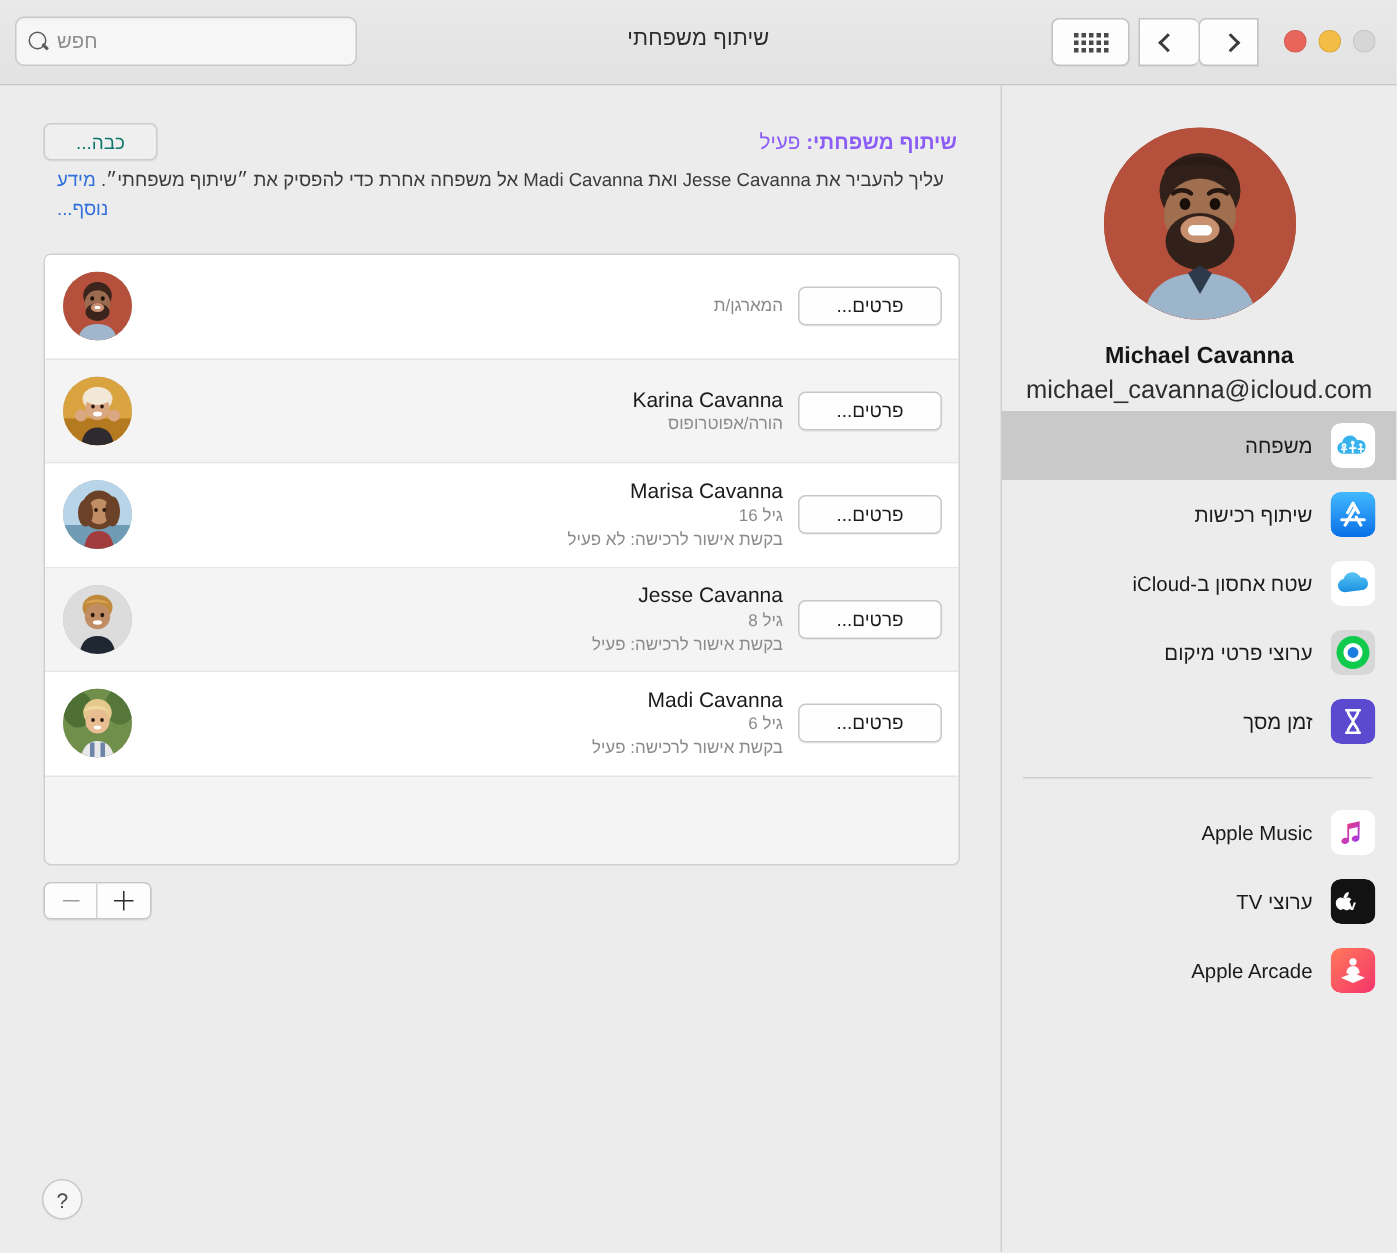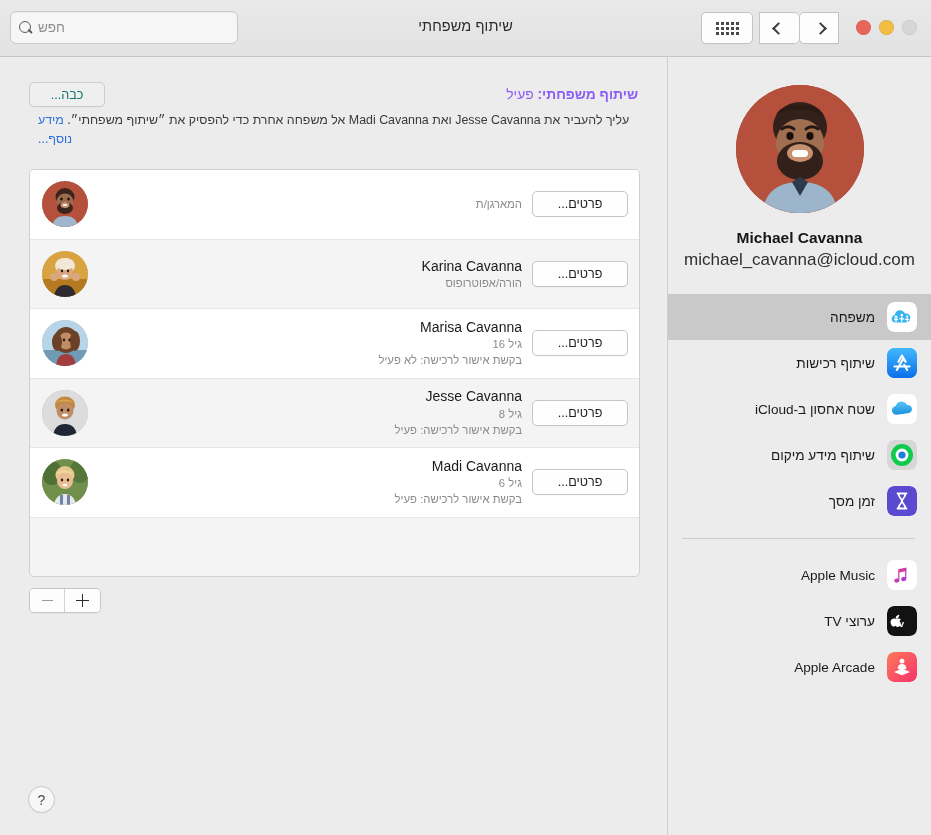--- a/index.html
+++ b/index.html
@@ -143,21 +143,21 @@
     font-size: 14px; color: #4a4a4a; font-family: inherit;
     display: flex; align-items: center; justify-content: center;
     box-shadow: 0 0.5px 1px rgba(0,0,0,.07);
   }
 
   
   .sidebar {
     position: absolute; top: 57px; right: 0; width: 263px; bottom: 0;
     background: #ececec;
   }
-  .profile { padding: 28px 0 24px; text-align: center; }
+  .profile { padding: 28px 0 4px; text-align: center; }
   .photo {
     width: 128px; height: 128px; border-radius: 50%; margin: 0 auto;
     overflow: hidden; background: #b4503c; box-shadow: inset 0 0 0 .5px rgba(0,0,0,.07);
   }
   .photo svg { display: block; width: 128px; height: 128px; }
   .pname { margin-top: 16px; font-size: 15.5px; font-weight: 700; color: #161616; }
   .pmail { margin-top: 3px; font-size: 17px; color: #2e2e2e; }
 
   .sitem {
     height: 46px; display: flex; align-items: center; justify-content: flex-start;
@@ -437,21 +437,21 @@
 
     <div class="sitem">
       <span class="sicon">
         <svg viewBox="0 0 30 30">
             <rect width="30" height="30" rx="7" fill="#d7d7d7"></rect>
             <circle cx="15" cy="15" r="11" fill="#0ecb4d"></circle>
             <circle cx="15" cy="15" r="6.4" fill="#fff"></circle>
             <circle cx="15" cy="15" r="3.6" fill="#1b7de0"></circle>
           </svg>
       </span>
-      <span class="slabel">שיתוף מידע מיקום</span>
+      <span class="slabel">ערוצי פרטי מיקום</span>
     </div>
 
     <div class="sitem">
       <span class="sicon">
         <svg viewBox="0 0 30 30">
             <rect width="30" height="30" rx="7" fill="#5b49cf"></rect>
             <path d="M10.5 7.5h9M10.5 22.5h9M11.5 7.5c0 4 3.5 5.5 3.5 7.5s-3.5 3.5-3.5 7.5M18.5 7.5c0 4-3.5 5.5-3.5 7.5s3.5 3.5 3.5 7.5" stroke="#fff" stroke-width="1.8" fill="none" stroke-linecap="round" stroke-linejoin="round"></path>
           </svg>
       </span>
       <span class="slabel">זמן מסך</span>

